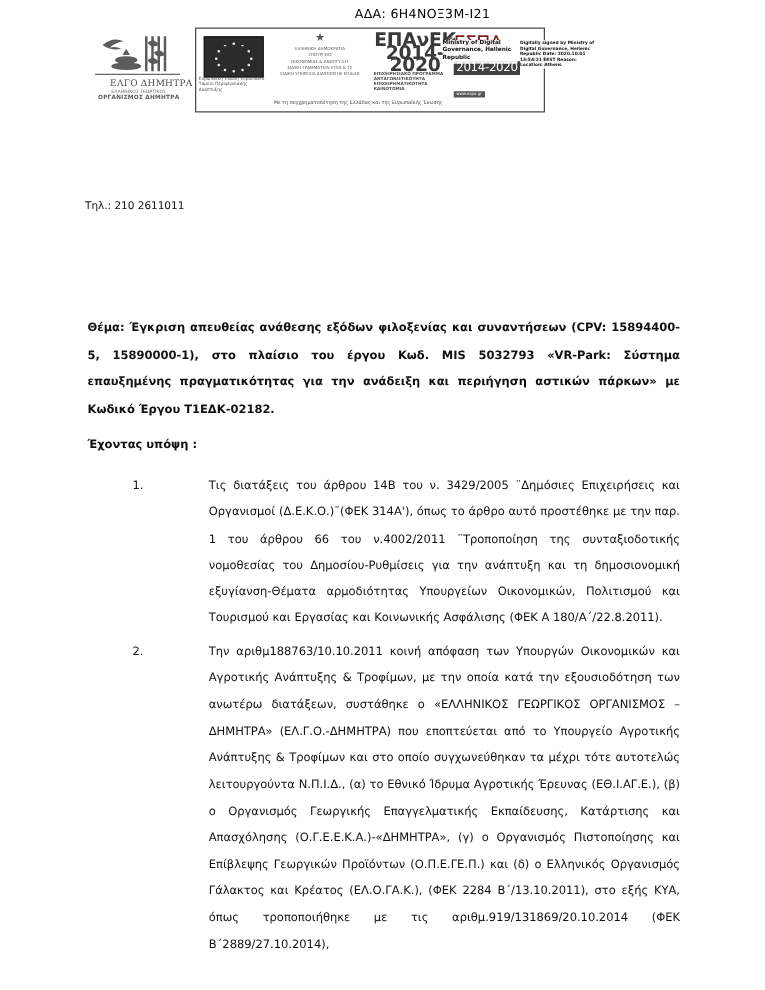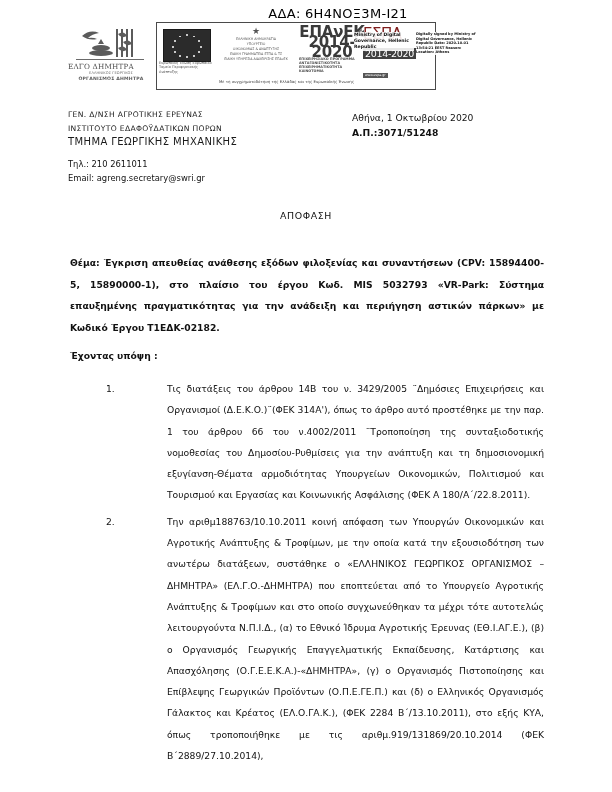--- a/index.html
+++ b/index.html
@@ -25,21 +25,21 @@
 
   
   .ada-line {
     position: absolute;
     top: 6px;
     left: 0;
     width: 496px;
     text-align: center;
     padding-left: 180px;
     box-sizing: border-box;
-    font-size: 13px;
+    font-size: 10px;
     letter-spacing: 0.3px;
   }
 
   
   .header-band {
     position: absolute;
     top: 22px;
     left: 68px;
     width: 368px;
     height: 68px;
@@ -64,21 +64,21 @@
     left: 8px;
     top: 2px;
     width: 68px;
     height: 36px;
   }
   .elgo-name {
     position: absolute;
     left: 0;
     top: 38px;
     width: 86px;
-    text-align: left;
+    text-align: right;
     font-size: 7.2px;
     letter-spacing: 0.2px;
     color: #4d4d4d;
     font-family: "DejaVu Serif", "Liberation Serif", serif;
   }
   .elgo-sub1 {
     position: absolute;
     left: 0;
     top: 46.5px;
     width: 86px;
@@ -448,37 +448,26 @@
 
       <div class="cofinance-caption">Με τη συγχρηματοδότηση της Ελλάδας και της Ευρωπαϊκής Ένωσης</div>
     </div>
 
     <div class="digital-stamp">
       <div class="stamp-left">Ministry of Digital Governance, Hellenic Republic</div>
       <div class="stamp-right">Digitally signed by Ministry of Digital Governance, Hellenic Republic Date: 2020.10.01 13:54:21 EEST Reason: Location: Athens</div>
     </div>
   </div>
 
-  <div class="sender">
-    <div class="org-line">ΓΕΝ. Δ/ΝΣΗ ΑΓΡΟΤΙΚΗΣ ΕΡΕΥΝΑΣ</div>
-    <div class="org-line">ΙΝΣΤΙΤΟΥΤΟ ΕΔΑΦΟΫΔΑΤΙΚΩΝ ΠΟΡΩΝ</div>
-    <div class="org-line main">ΤΜΗΜΑ ΓΕΩΡΓΙΚΗΣ ΜΗΧΑΝΙΚΗΣ</div>
-  </div>
 
   <div class="contact">
     <div>Τηλ.: 210 2611011</div>
-    <div>Email: agreng.secretary@swri.gr</div>
   </div>
 
-  <div class="date-block">
-    <div class="date-line">Αθήνα, 1 Οκτωβρίου 2020</div>
-    <div class="proto-line">Α.Π.:3071/51248</div>
-  </div>
-
-  <div class="apofasi">ΑΠΟΦΑΣΗ</div>
+
 
   <div class="thema">Θέμα: Έγκριση απευθείας ανάθεσης εξόδων φιλοξενίας και συναντήσεων (CPV: 15894400-5, 15890000-1), στο πλαίσιο του έργου Κωδ. MIS 5032793 «VR-Park: Σύστημα επαυξημένης πραγματικότητας για την ανάδειξη και περιήγηση αστικών πάρκων» με Κωδικό Έργου Τ1ΕΔΚ-02182.</div>
 
   <div class="preamble">Έχοντας υπόψη :</div>
 
   <div class="clauses">
     <div class="clause">
       <span class="num">1.</span>
       <div class="body">Τις διατάξεις του άρθρου 14Β του ν. 3429/2005 ¨Δημόσιες Επιχειρήσεις και Οργανισμοί (Δ.Ε.Κ.Ο.)¨(ΦΕΚ 314Α'), όπως το άρθρο αυτό προστέθηκε με την παρ. 1 του άρθρου 66 του ν.4002/2011 ¨Τροποποίηση της συνταξιοδοτικής νομοθεσίας του Δημοσίου-Ρυθμίσεις για την ανάπτυξη και τη δημοσιονομική εξυγίανση-Θέματα αρμοδιότητας Υπουργείων Οικονομικών, Πολιτισμού και Τουρισμού και Εργασίας και Κοινωνικής Ασφάλισης (ΦΕΚ Α 180/Α΄/22.8.2011).</div>
     </div>

